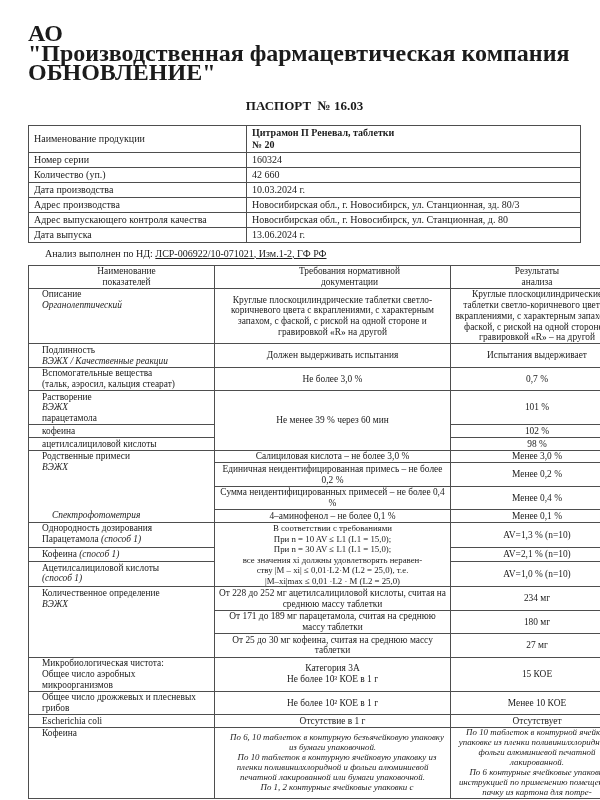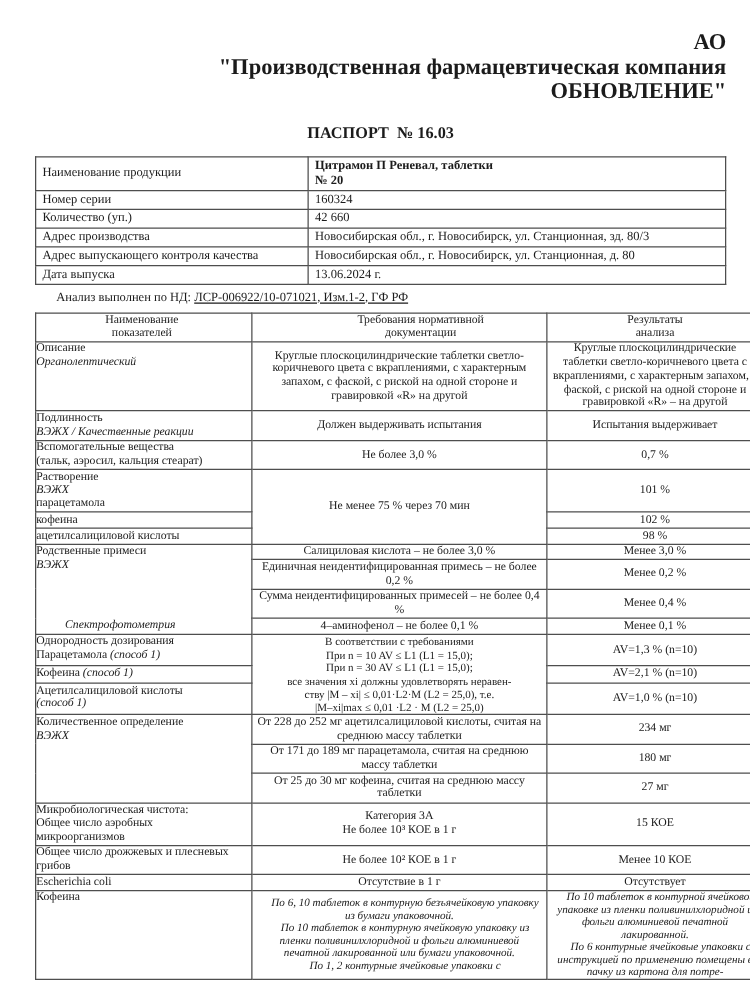--- a/index.html
+++ b/index.html
@@ -1,39 +1,39 @@
 <!DOCTYPE html>
 <html lang="ru"><head>
 <meta charset="utf-8">
 <style>
   html,body{margin:0;padding:0;background:#ffffff;}
   body{width:600px;height:800px;font-family:"Liberation Serif","DejaVu Serif",serif;color:#1b1b1b;}
   .page{box-sizing:border-box;width:600px;height:800px;padding:24px 19px 0 28px;overflow:hidden;position:relative;background:#fff;}
 
-  .org-title{ text-align:right;font-weight:bold;font-size:18px;line-height:19.5px;}
+  .org-title{ text-align:left;font-weight:bold;font-size:24px;line-height:19.5px;}
   .passport-no{ text-align:center;font-weight:bold;font-size:13px;margin-top:15px;white-space:pre;}
 
   table{border-collapse:collapse;table-layout:fixed;width:553px;}
   td{overflow:hidden;}
 
   
   .t1{margin-top:11px;font-size:10px;}
   .t1 td{border:1px solid #4e4e4e;padding:1px 5px;line-height:12px;vertical-align:middle;}
   .t1 .lab{width:207px;}
   .bold{font-weight:bold;}
   .pre{white-space:pre-line;}
 
   
   .note{font-size:10px;margin-top:5px;padding-left:17px;}
   .u{text-decoration:underline;}
 
   
   .t2{margin-top:6px;font-size:9.4px;line-height:10.7px;}
   .t2 td{border:1px solid #4e4e4e;padding:0.5px 3px;text-align:center;vertical-align:middle;}
-  .t2 .c1{text-align:left;vertical-align:top;padding-left:0;width:169px;}
+  .t2 .c1{text-align:left;vertical-align:top;padding-left:13px;width:169px;}
   .t2 .cw2{width:195px;padding-left:37px;}
   .t2 .cw3{width:166px;}
   .it{font-style:italic;}
   .rel{position:relative;}
   .abs-bottom{position:absolute;bottom:1px;left:23px;}
   .formula{font-size:8.8px;line-height:10.4px;}
   .pack{font-size:8.9px;line-height:9.9px;text-align:justify;vertical-align:top;padding:1px 4px;}
   .pack .para{text-indent:9px;font-style:italic;}
   .top{vertical-align:top;}
 </style>
@@ -59,20 +59,24 @@
       </tr>
       <tr>
         <td class="lab">Номер серии</td>
         <td>160324</td>
       </tr>
       <tr>
         <td class="lab">Количество (уп.)</td>
         <td>42 660</td>
       </tr>
       <tr>
+        <td class="lab">Дата производства</td>
+        <td>10.03.2024 г.</td>
+      </tr>
+      <tr>
         <td class="lab">Адрес производства</td>
         <td>Новосибирская обл., г. Новосибирск, ул. Станционная, зд. 80/3</td>
       </tr>
       <tr>
         <td class="lab">Адрес выпускающего контроля качества</td>
         <td>Новосибирская обл., г. Новосибирск, ул. Станционная, д. 80</td>
       </tr>
       <tr>
         <td class="lab">Дата выпуска</td>
         <td>13.06.2024 г.</td>
@@ -120,21 +124,21 @@
         <td>Не более 3,0 %</td>
         <td>0,7 %</td>
       </tr>
 
       <tr>
         <td class="c1">
           <div>Растворение</div>
           <div class="it">ВЭЖХ</div>
           <div>парацетамола</div>
         </td>
-        <td rowspan="3">Не менее 75 % через 70 мин</td>
+        <td rowspan="3">Не менее 39 % через 60 мин</td>
         <td>101 %</td>
       </tr>
       <tr>
         <td class="c1">кофеина</td>
         <td>102 %</td>
       </tr>
       <tr>
         <td class="c1">ацетилсалициловой кислоты</td>
         <td>98 %</td>
       </tr>

